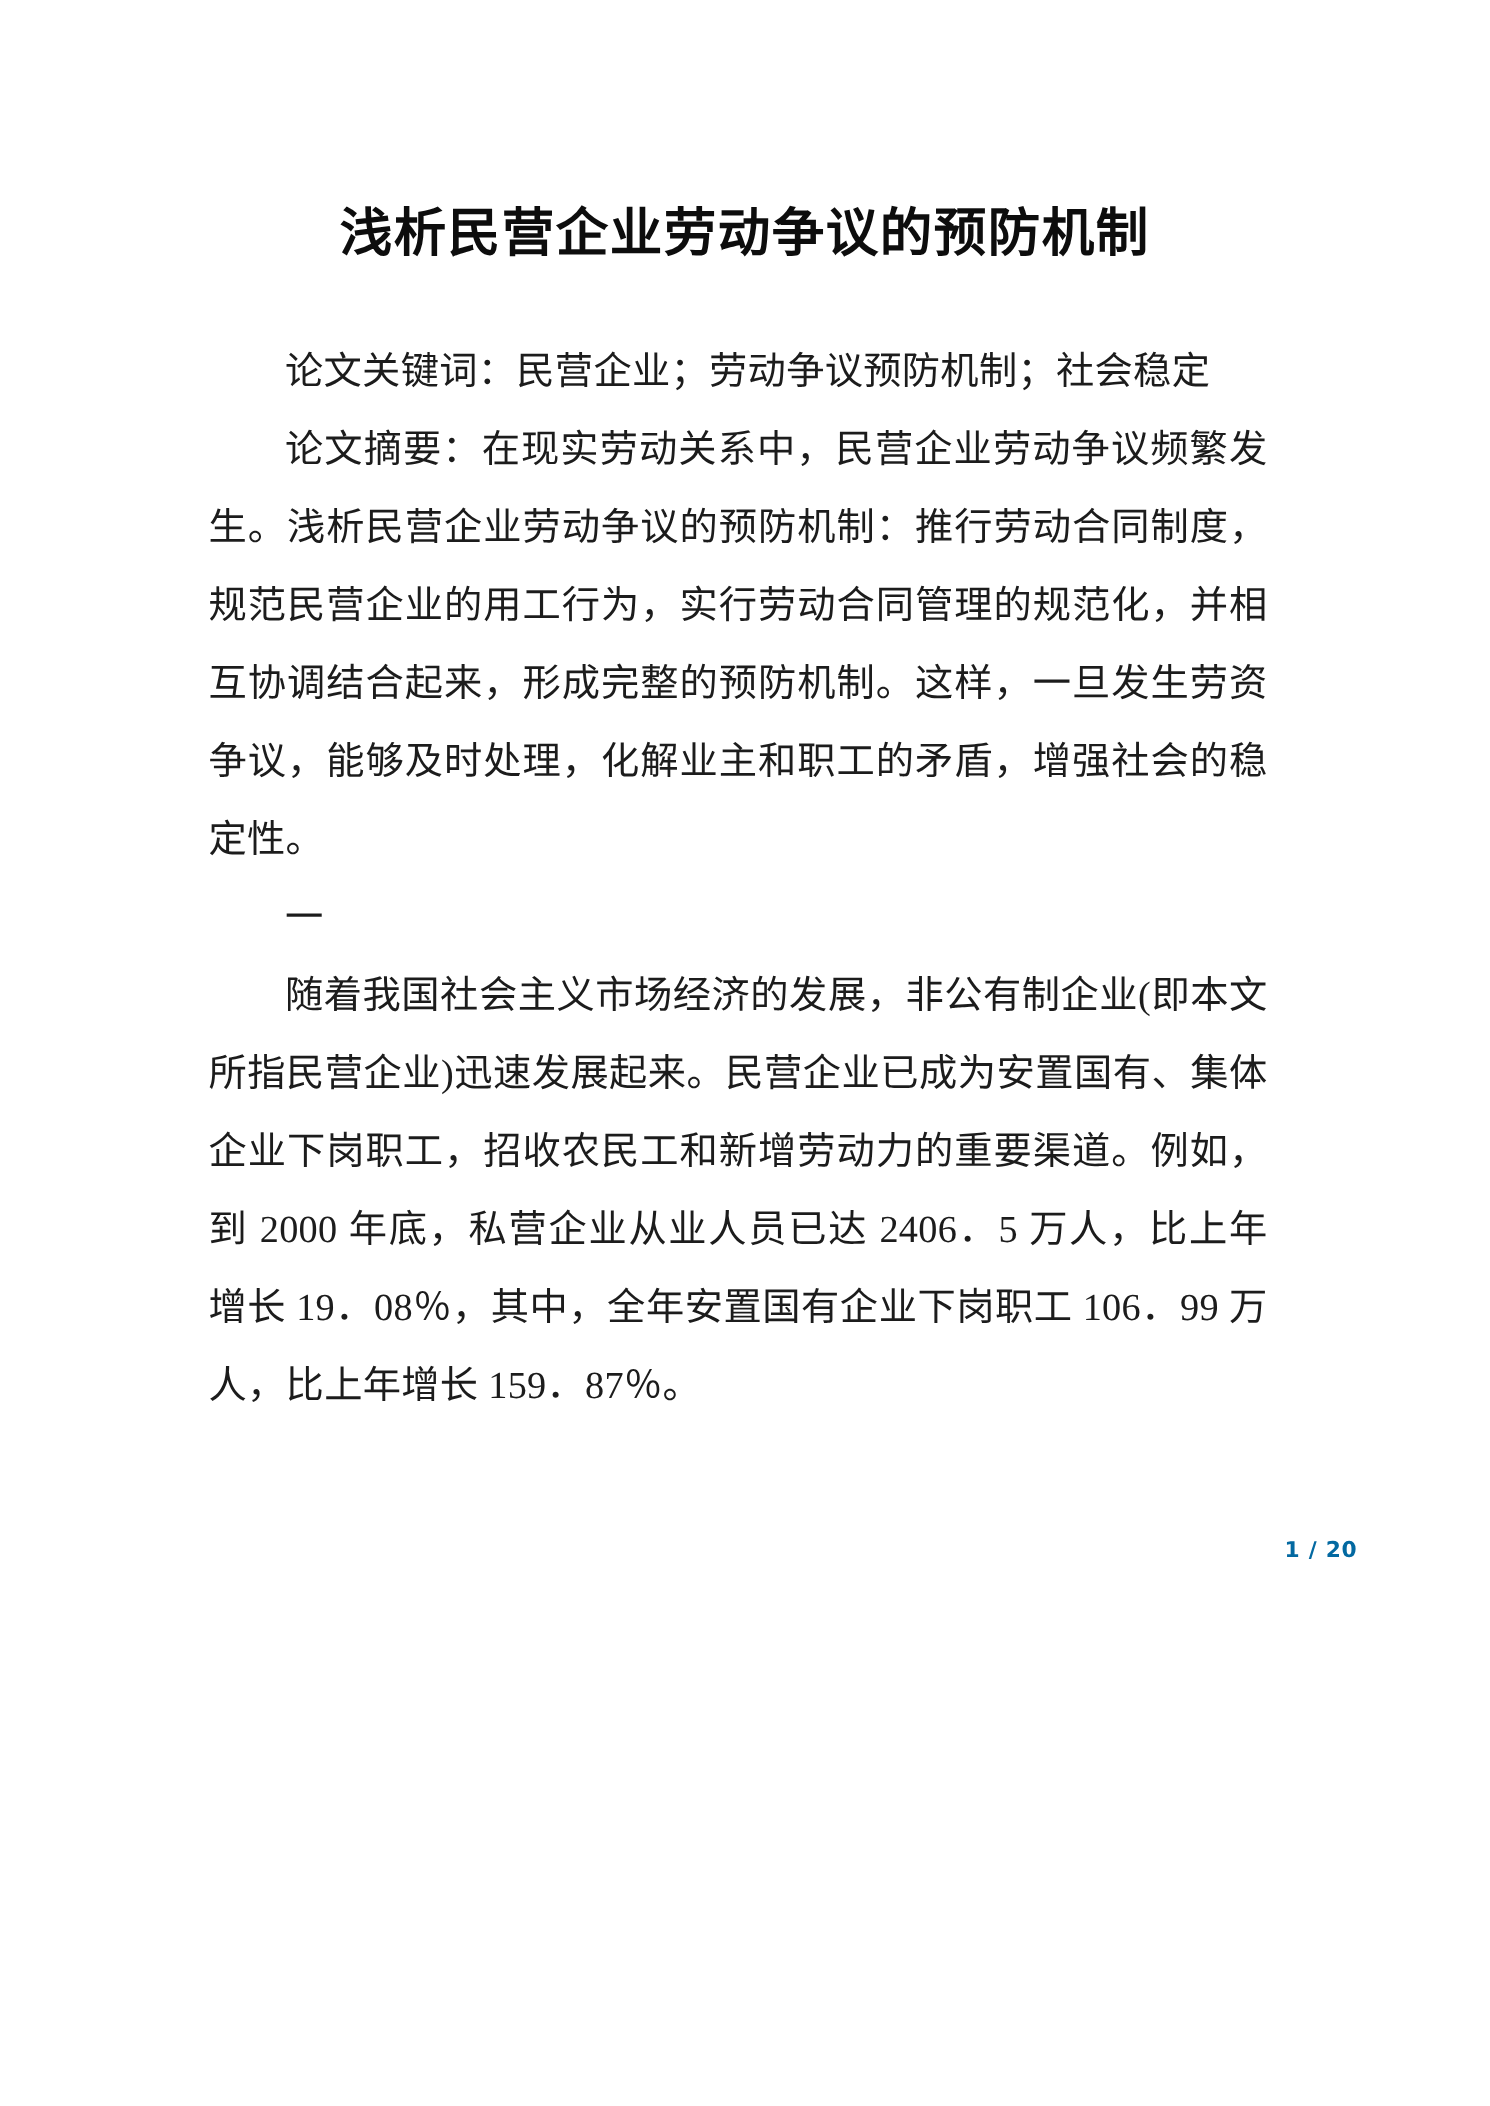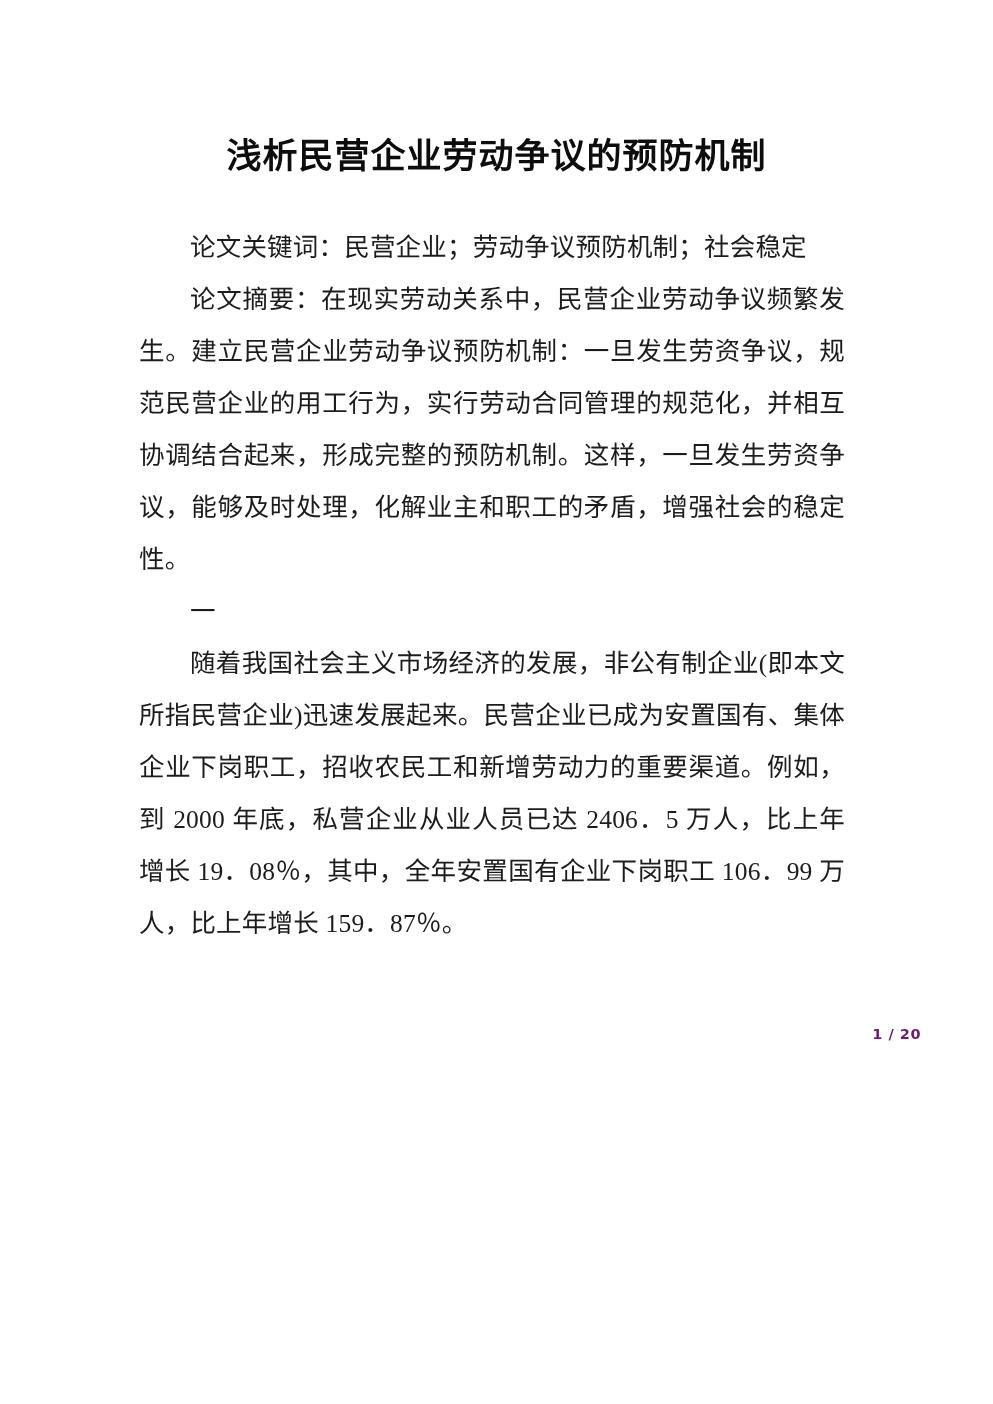--- a/index.html
+++ b/index.html
@@ -63,41 +63,41 @@
     font-size: 25.5px;
     line-height: 52px;
     text-indent: 2em;
     color: #1c1c1c;
     letter-spacing: 0.2px;
   }
 
   
   .page-footer {
     position: absolute;
-    right: 72px;
+    right: 88px;
     bottom: 62px;
     font-family: "DejaVu Sans", "Liberation Sans", sans-serif;
     font-weight: 700;
     font-size: 14.5px;
-    color: #701a75;
+    color: #0369a1;
     letter-spacing: 0.5px;
   }
 </style>
 </head>
 <body>
 
 <div class="page">
 
   <h1 class="doc-title">浅析民营企业劳动争议的预防机制</h1>
 
   <div class="body-block">
 
     <p class="para indent">论文关键词：民营企业；劳动争议预防机制；社会稳定</p>
 
-    <p class="para indent">论文摘要：在现实劳动关系中，民营企业劳动争议频繁发生。建立民营企业劳动争议预防机制：一旦发生劳资争议，规范民营企业的用工行为，实行劳动合同管理的规范化，并相互协调结合起来，形成完整的预防机制。这样，一旦发生劳资争议，能够及时处理，化解业主和职工的矛盾，增强社会的稳定性。</p>
+    <p class="para indent">论文摘要：在现实劳动关系中，民营企业劳动争议频繁发生。浅析民营企业劳动争议的预防机制：推行劳动合同制度，规范民营企业的用工行为，实行劳动合同管理的规范化，并相互协调结合起来，形成完整的预防机制。这样，一旦发生劳资争议，能够及时处理，化解业主和职工的矛盾，增强社会的稳定性。</p>
 
     <p class="section-mark">一</p>
 
     <p class="para indent">随着我国社会主义市场经济的发展，非公有制企业(即本文所指民营企业)迅速发展起来。民营企业已成为安置国有、集体企业下岗职工，招收农民工和新增劳动力的重要渠道。例如，到 2000 年底，私营企业从业人员已达 2406．5 万人，比上年增长 19．08％，其中，全年安置国有企业下岗职工 106．99 万人，比上年增长 159．87％。</p>
 
 
   </div>
 
   <div class="page-footer">1 / 20</div>
 

